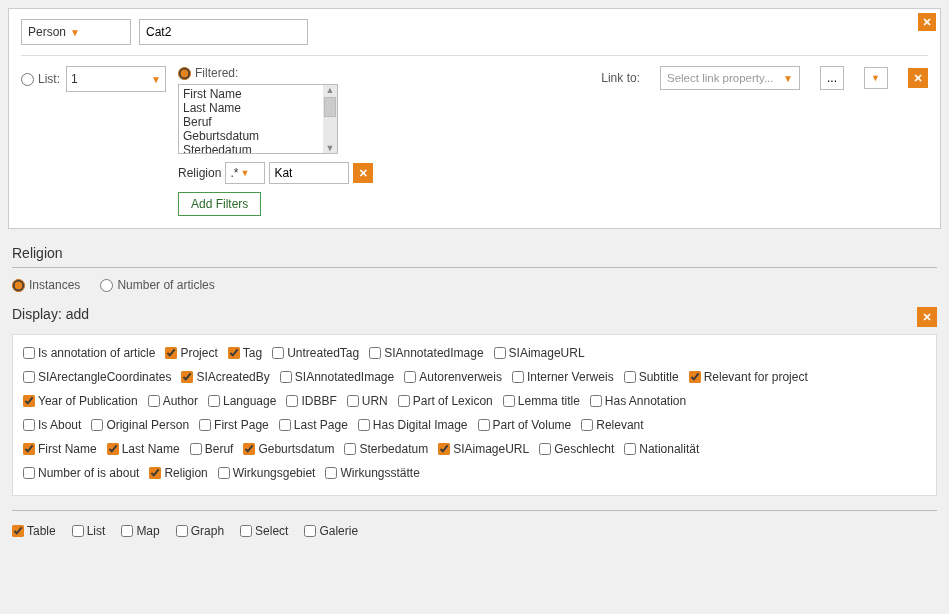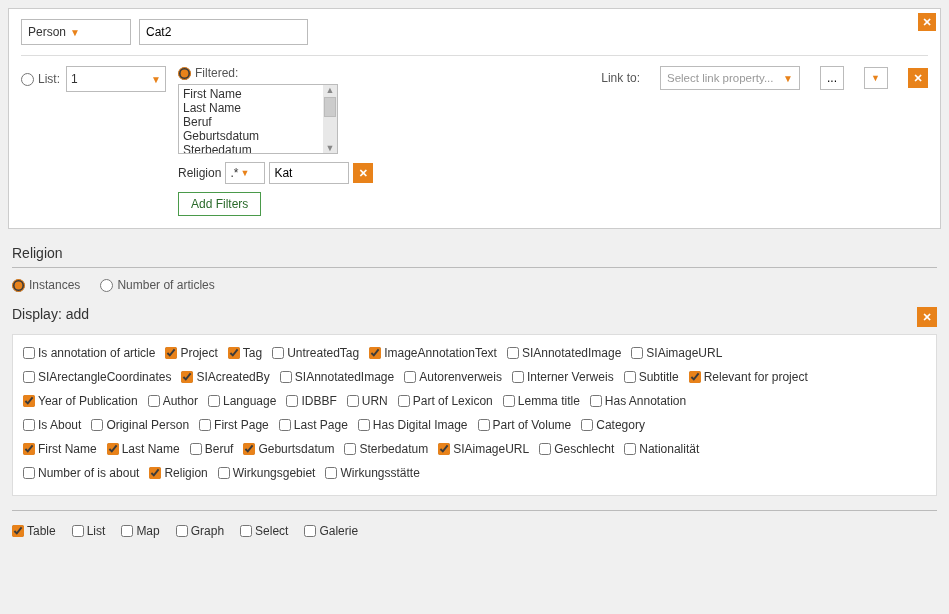--- a/index.html
+++ b/index.html
@@ -390,24 +390,20 @@
         </div>
         <div class="cb-item">
           <input type="checkbox" id="cb3" checked="" style="">
           <label for="cb3">Tag</label>
         </div>
         <div class="cb-item">
           <input type="checkbox" id="cb4" style="">
           <label for="cb4">UntreatedTag</label>
         </div>
         <div class="cb-item">
-          <input type="checkbox" id="cb5" checked="" style="">
-          <label for="cb5">ImageAnnotationText</label>
-        </div>
-        <div class="cb-item">
           <input type="checkbox" id="cb6" style="">
           <label for="cb6">SIAnnotatedImage</label>
         </div>
         <div class="cb-item">
           <input type="checkbox" id="cb7" style="">
           <label for="cb7">SIAimageURL</label>
         </div>
       </div>
 
       <div class="checkbox-row">
@@ -496,21 +492,21 @@
         <div class="cb-item">
           <input type="checkbox" id="cb27" style="">
           <label for="cb27">Has Digital Image</label>
         </div>
         <div class="cb-item">
           <input type="checkbox" id="cb28" style="">
           <label for="cb28">Part of Volume</label>
         </div>
         <div class="cb-item">
           <input type="checkbox" id="cb29" style="">
-          <label for="cb29">Category</label>
+          <label for="cb29">Relevant</label>
         </div>
       </div>
 
       <div class="checkbox-row">
         <div class="cb-item">
           <input type="checkbox" id="cb30" checked="" style="">
           <label for="cb30">First Name</label>
         </div>
         <div class="cb-item">
           <input type="checkbox" id="cb31" checked="" style="">

